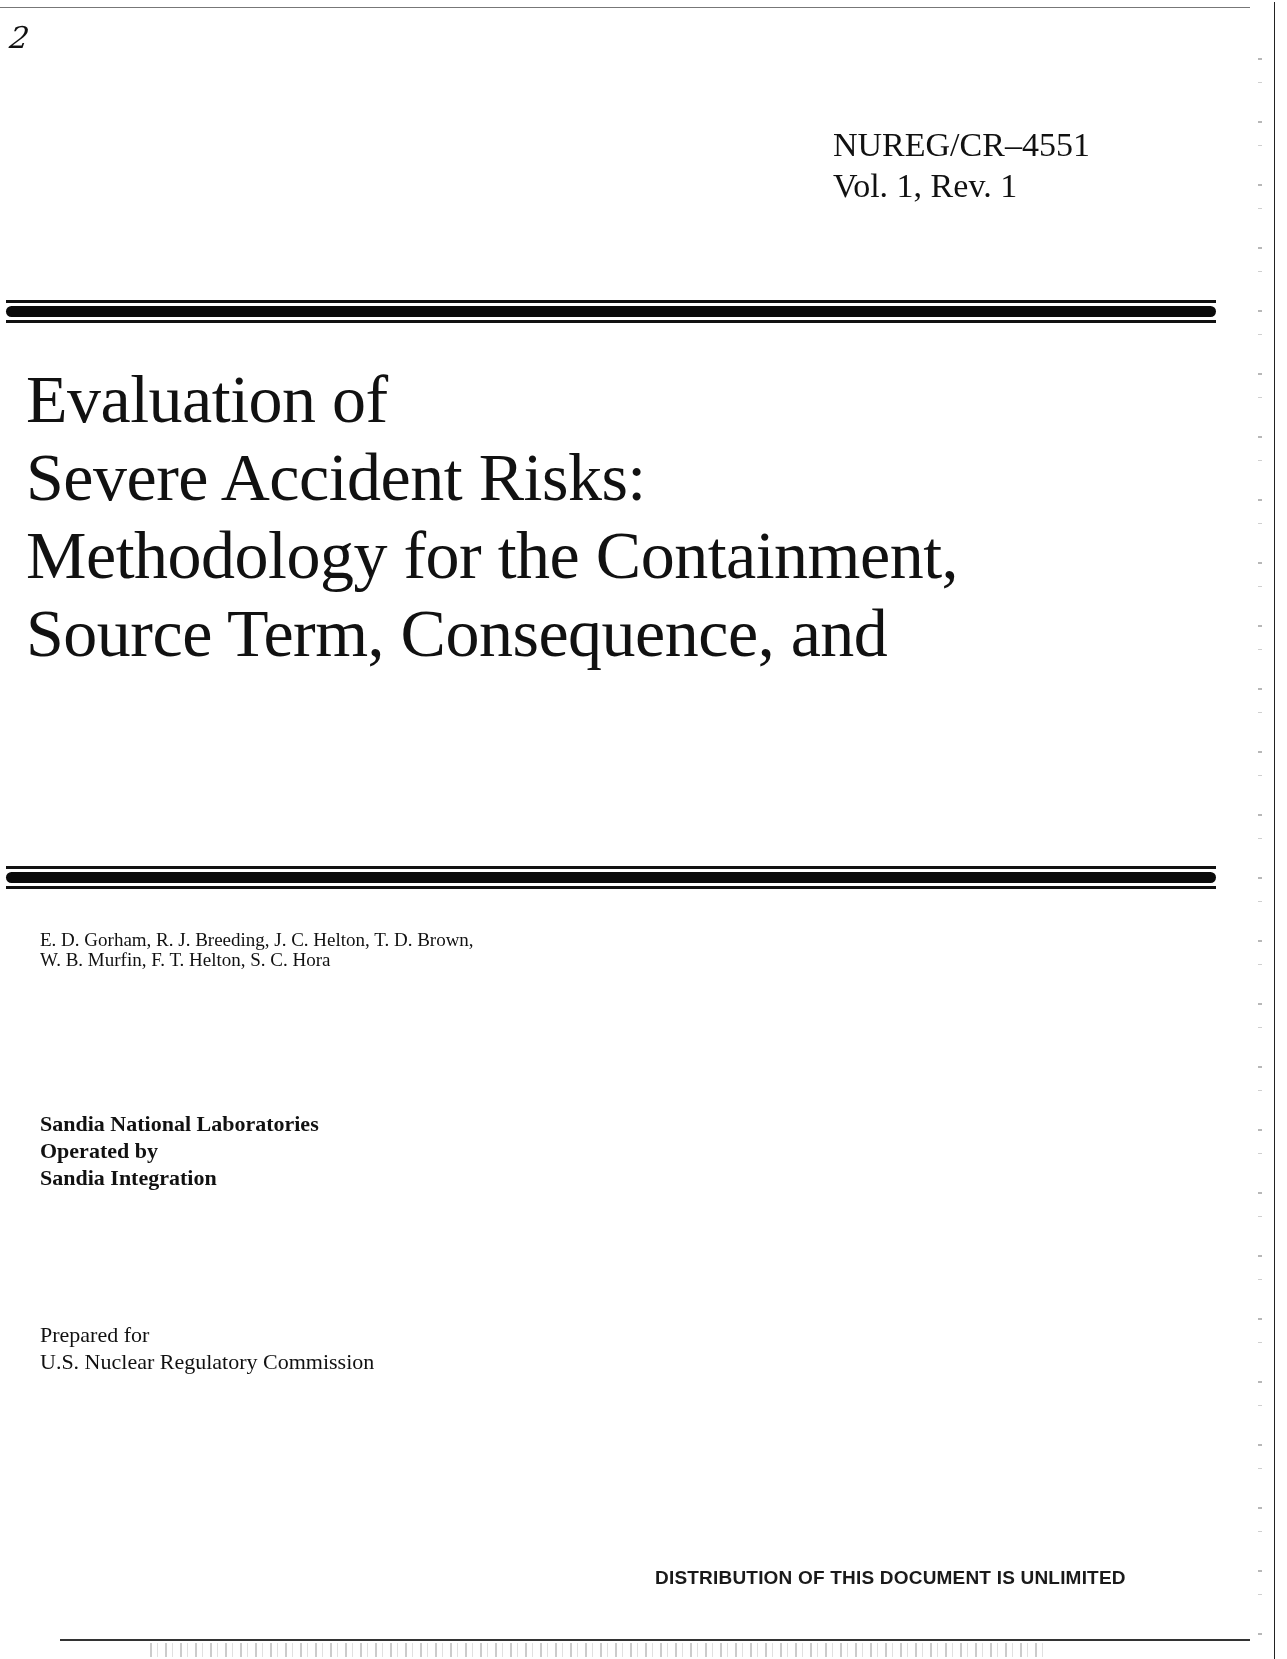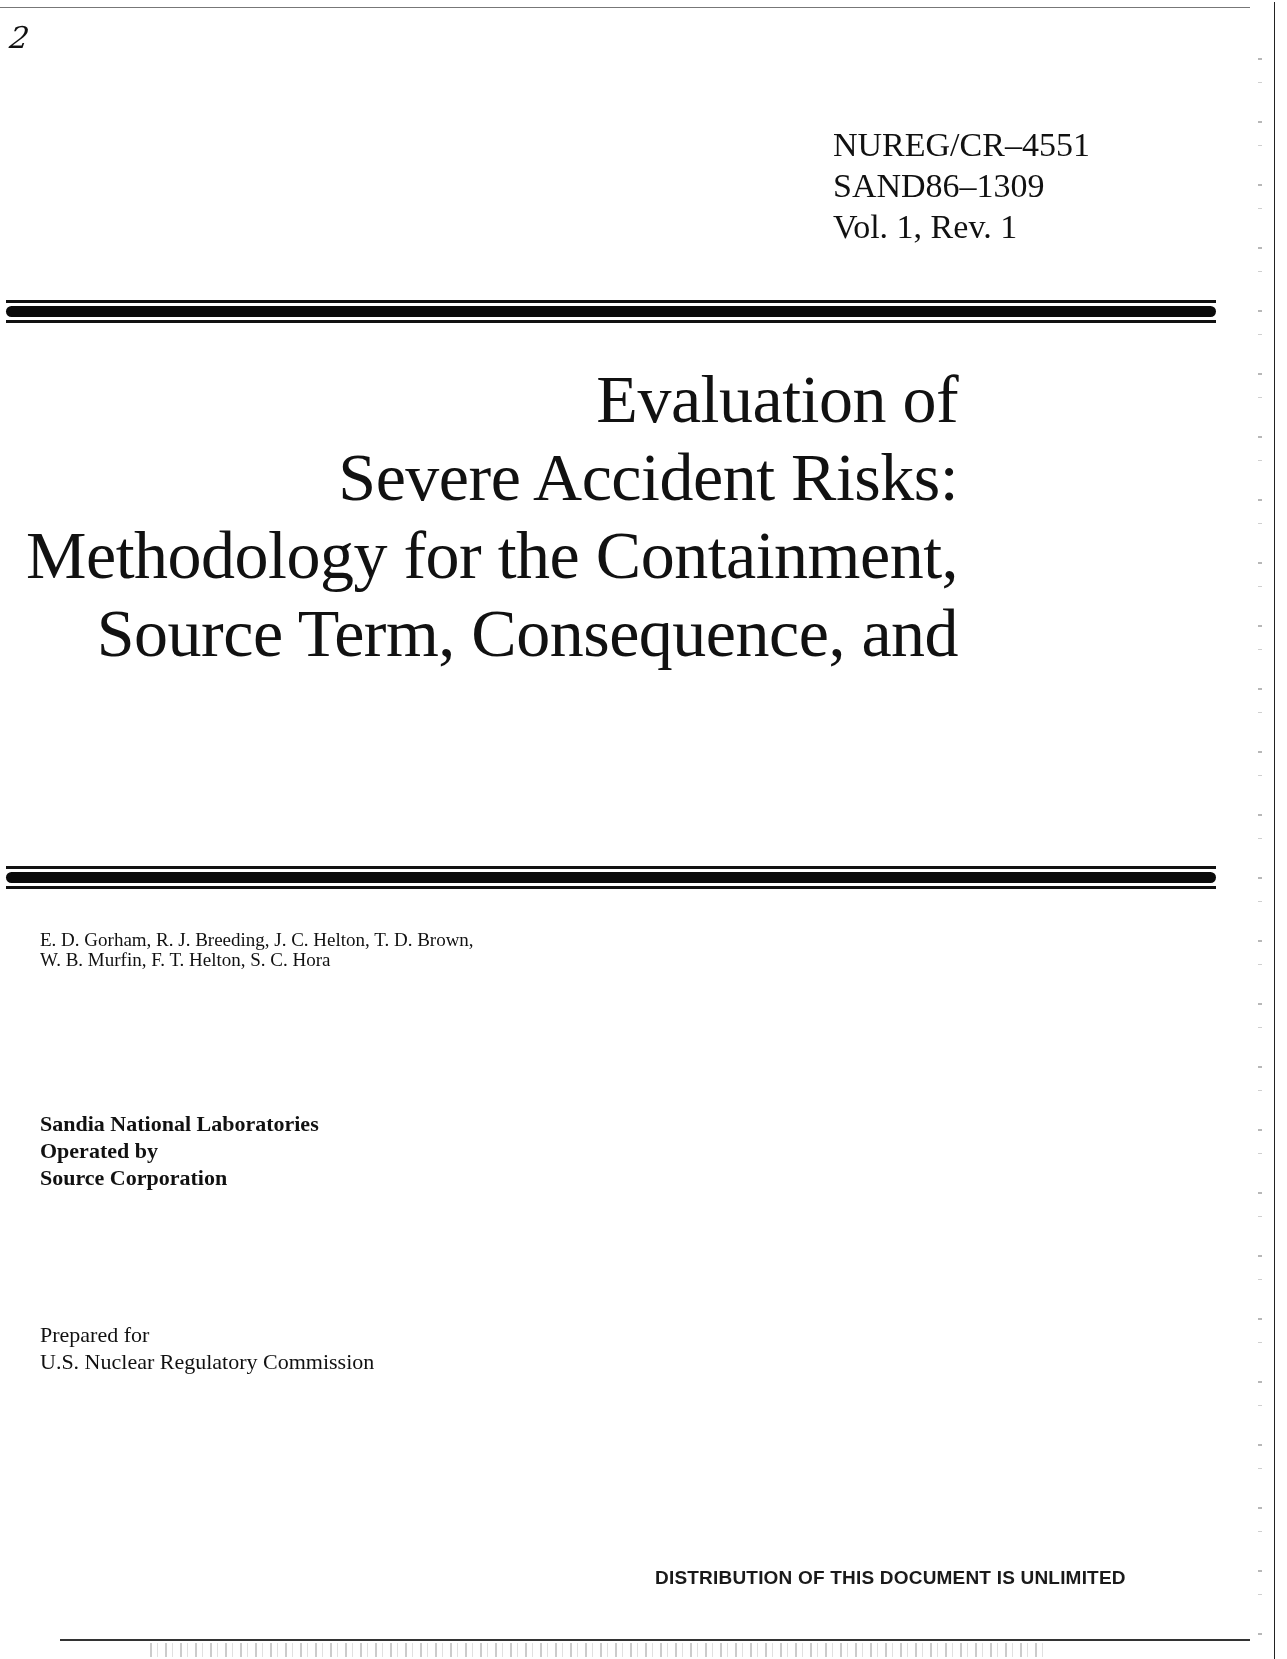--- a/index.html
+++ b/index.html
@@ -69,21 +69,21 @@
     .rule-bottom { top: 866px; }
     .title {
       position: absolute;
       left: 26px; top: 360px;
       font-size: 68px;
       line-height: 78px;
       font-weight: normal;
       margin: 0;
       letter-spacing: -0.5px;
     }
-    .title div { white-space: nowrap; text-align: right; }
+    .title div { white-space: nowrap; }
     .prepared-by {
       position: absolute;
       left: 40px; top: 930px;
       font-size: 19px;
       line-height: 20px;
     }
     .org-block {
       position: absolute;
       left: 40px; top: 1110px;
       font-size: 22px;
@@ -125,21 +125,20 @@
 <body>
 
 <div class="page-frame-top"></div>
 <div class="page-frame-right"></div>
 <div class="scan-speckles"></div>
 
 <div class="handwritten-mark">2</div>
 
 <div class="report-ids">
   <div>NUREG/CR–4551</div>
-  <div>SAND86–1309</div>
   <div>Vol. 1, Rev. 1</div>
 </div>
 
 <div class="rule-group rule-top">
   <div class="rule-thin"></div>
   <div class="rule-thick"></div>
   <div class="rule-thin"></div>
 </div>
 
 <h1 class="title">
@@ -156,21 +155,21 @@
 </div>
 
 <div class="prepared-by">
   <div>E. D. Gorham, R. J. Breeding, J. C. Helton, T. D. Brown,</div>
   <div>W. B. Murfin, F. T. Helton, S. C. Hora</div>
 </div>
 
 <div class="org-block">
   <div>Sandia National Laboratories</div>
   <div>Operated by</div>
-  <div>Source Corporation</div>
+  <div>Sandia Integration</div>
 </div>
 
 <div class="prepared-for">
   <div>Prepared for</div>
   <div>U.S. Nuclear Regulatory Commission</div>
 </div>
 
 <div class="distribution">DISTRIBUTION OF THIS DOCUMENT IS UNLIMITED</div>
 
 <div class="bottom-edge"></div>

